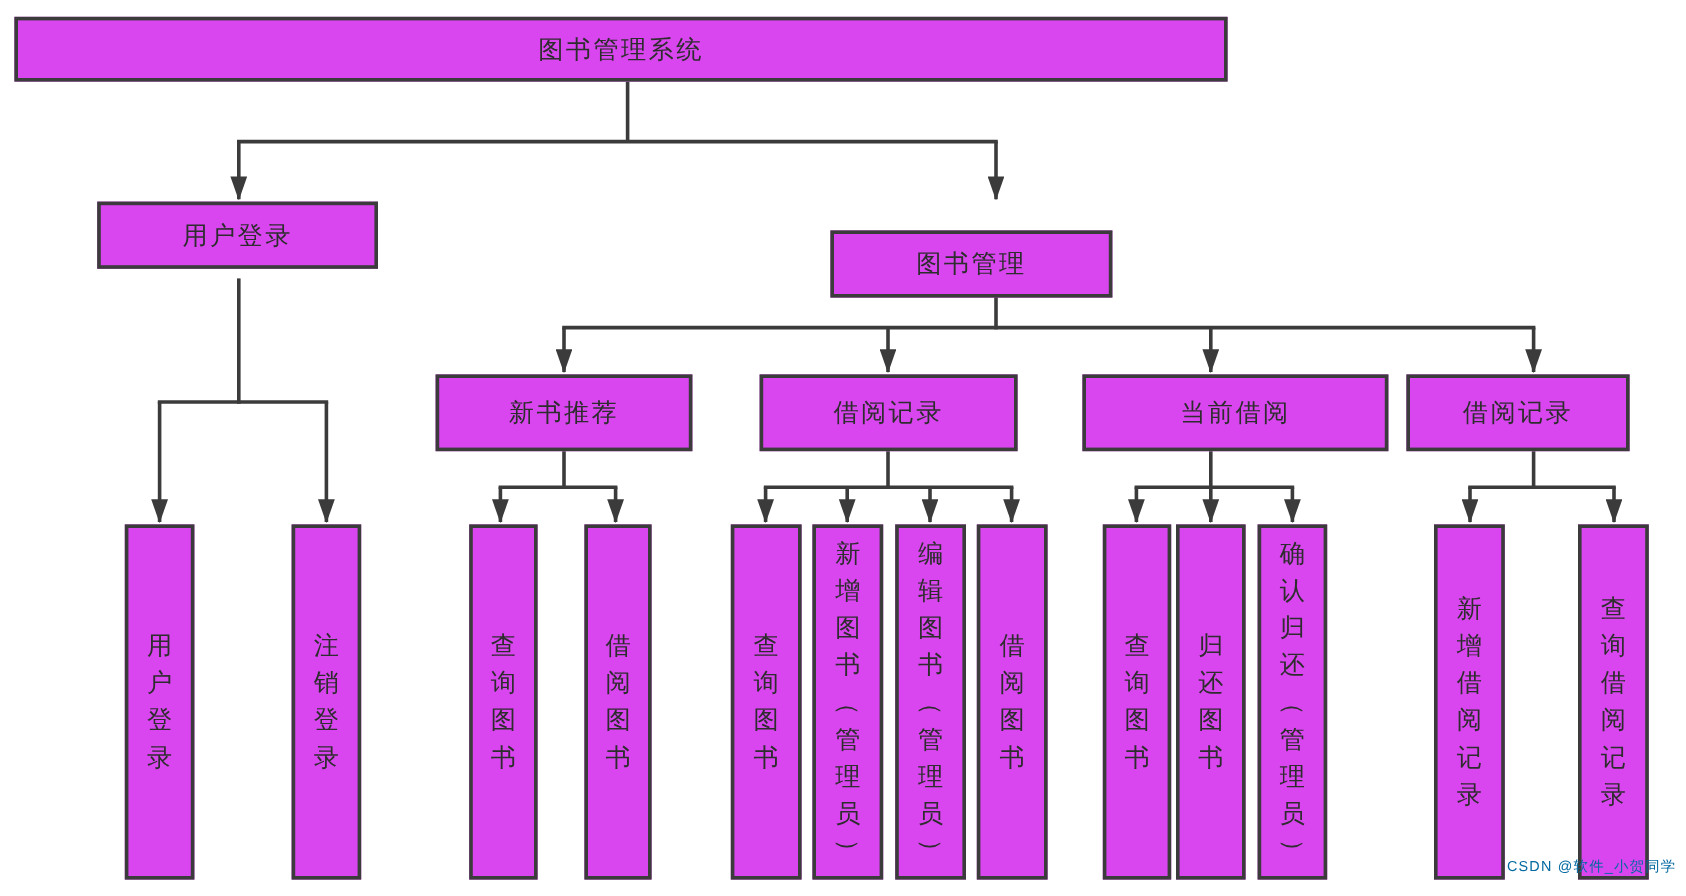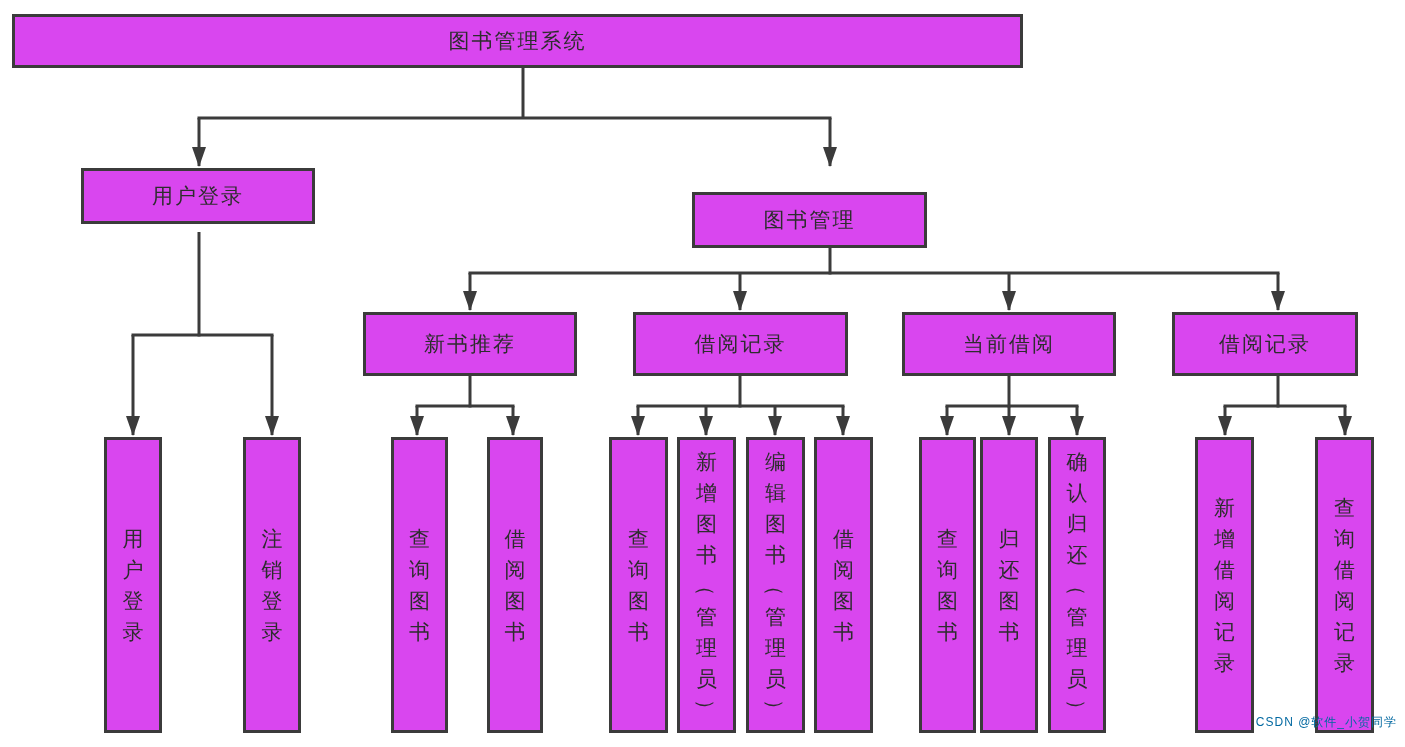--- a/index.html
+++ b/index.html
@@ -37,21 +37,21 @@
     color: #2d2d2d;
     white-space: nowrap;
   }
   .root  { left: 12px;  top: 14px;  width: 1011px; height: 54px; }
   .lv2   { top: 168px; height: 56px; }
   .b-user-login      { left: 81px;  width: 234px; }
   .b-book-management { left: 692px; width: 235px; margin-top: 24px; }
   .lv3   { top: 312px; height: 64px; }
   .b-new-book   { left: 363px;  width: 214px; }
   .b-book-borrow{ left: 633px;  width: 215px; }
-  .b-cur-borrow { left: 902px;  width: 214px; }
+  .b-cur-borrow { left: 902px;  width: 255px; }
   .b-borrow-rec { left: 1172px; width: 186px; }
   .leaf  { top: 437px; height: 296px; }
   .l1  { left: 104px;  width: 58px; }
   .l2  { left: 243px;  width: 58px; }
   .l3  { left: 391px;  width: 57px; }
   .l4  { left: 487px;  width: 56px; }
   .l5  { left: 609px;  width: 59px; }
   .l6  { left: 677px;  width: 59px; }
   .l7  { left: 746px;  width: 59px; }
   .l8  { left: 814px;  width: 59px; }

